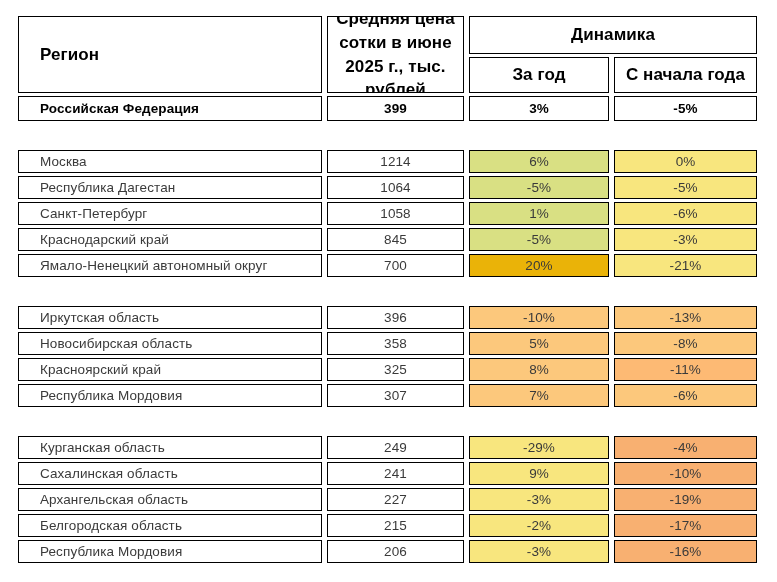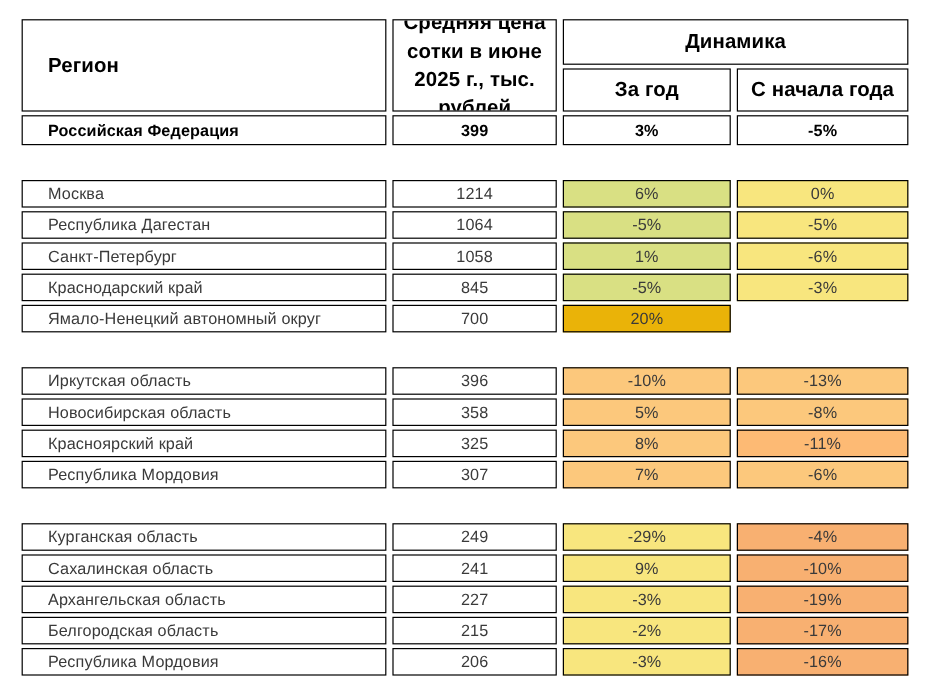--- a/index.html
+++ b/index.html
@@ -99,20 +99,21 @@
     <div class="cell left">Краснодарский край</div>
     <div class="cell center">845</div>
     <div class="cell center" style="background: rgb(217, 224, 131);">-5%</div>
     <div class="cell center" style="background: rgb(248, 230, 126);">-3%</div>
   </div>
 
   <div class="grid row">
     <div class="cell left">Ямало-Ненецкий автономный округ</div>
     <div class="cell center">700</div>
     <div class="cell center" style="background: #eab308;">20%</div>
+    <div class="cell center" style="background: rgb(248, 230, 126);">-21%</div>
   </div>
 </div>
   <div class="group">
   <div class="grid row">
     <div class="cell left">Иркутская область</div>
     <div class="cell center">396</div>
     <div class="cell center" style="background: rgb(252, 200, 124);">-10%</div>
     <div class="cell center" style="background: rgb(252, 200, 124);">-13%</div>
   </div>
 

